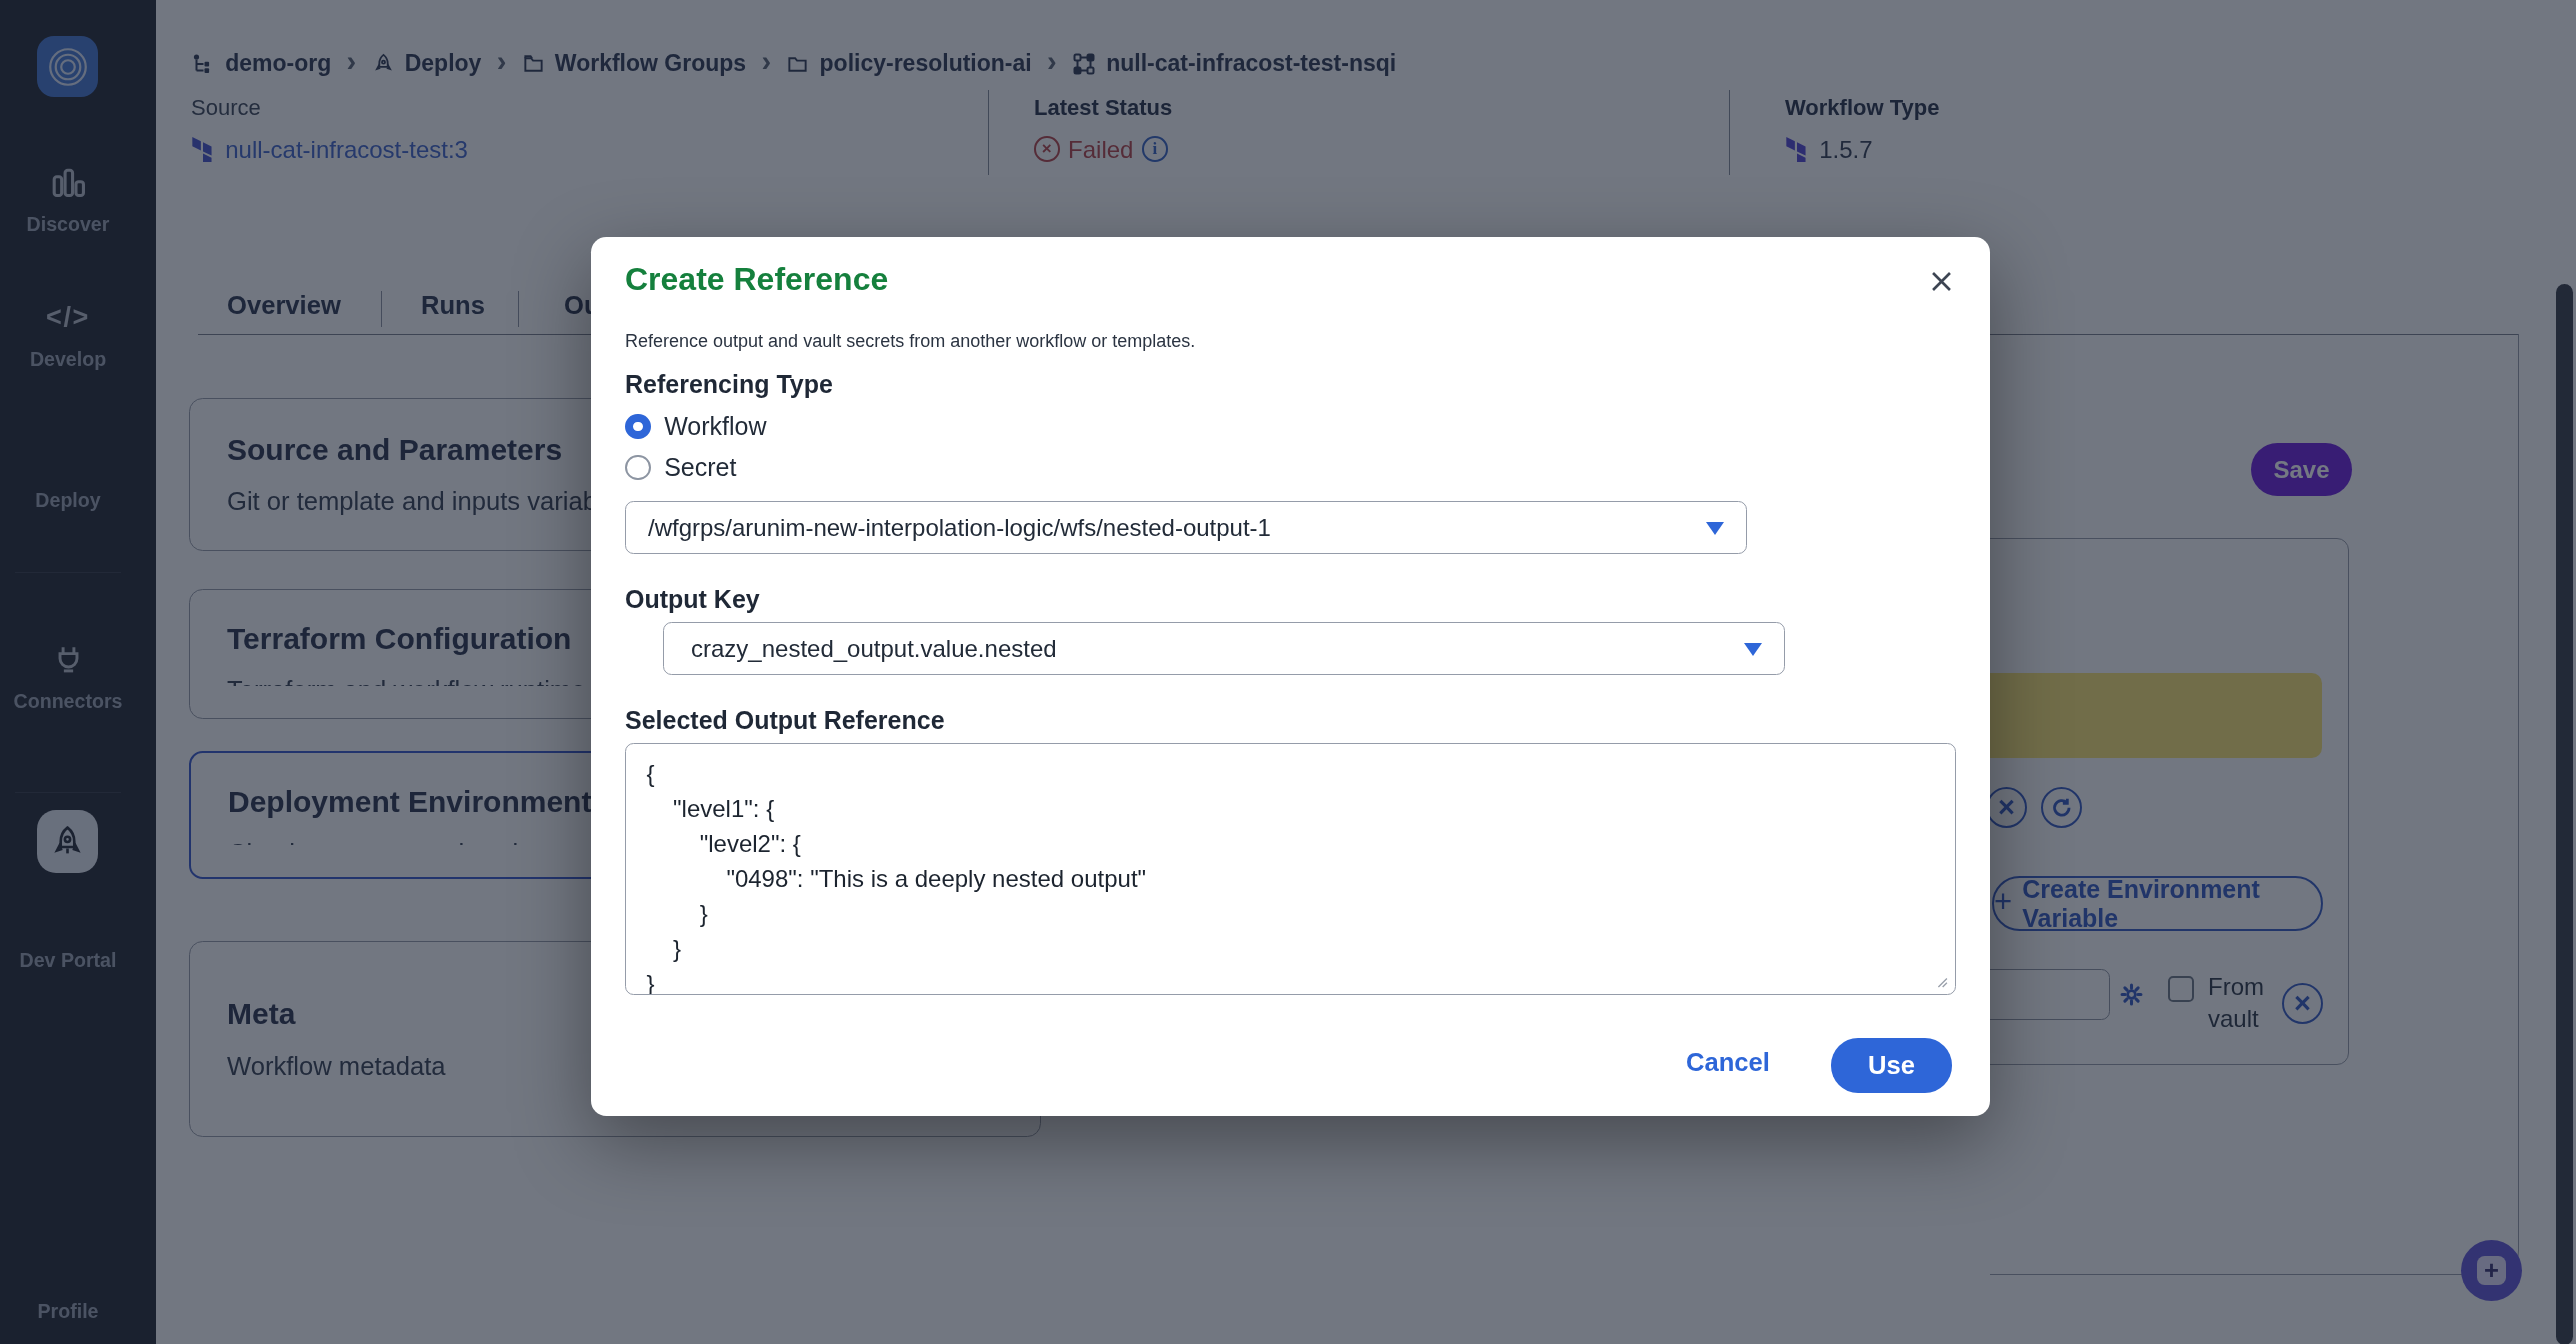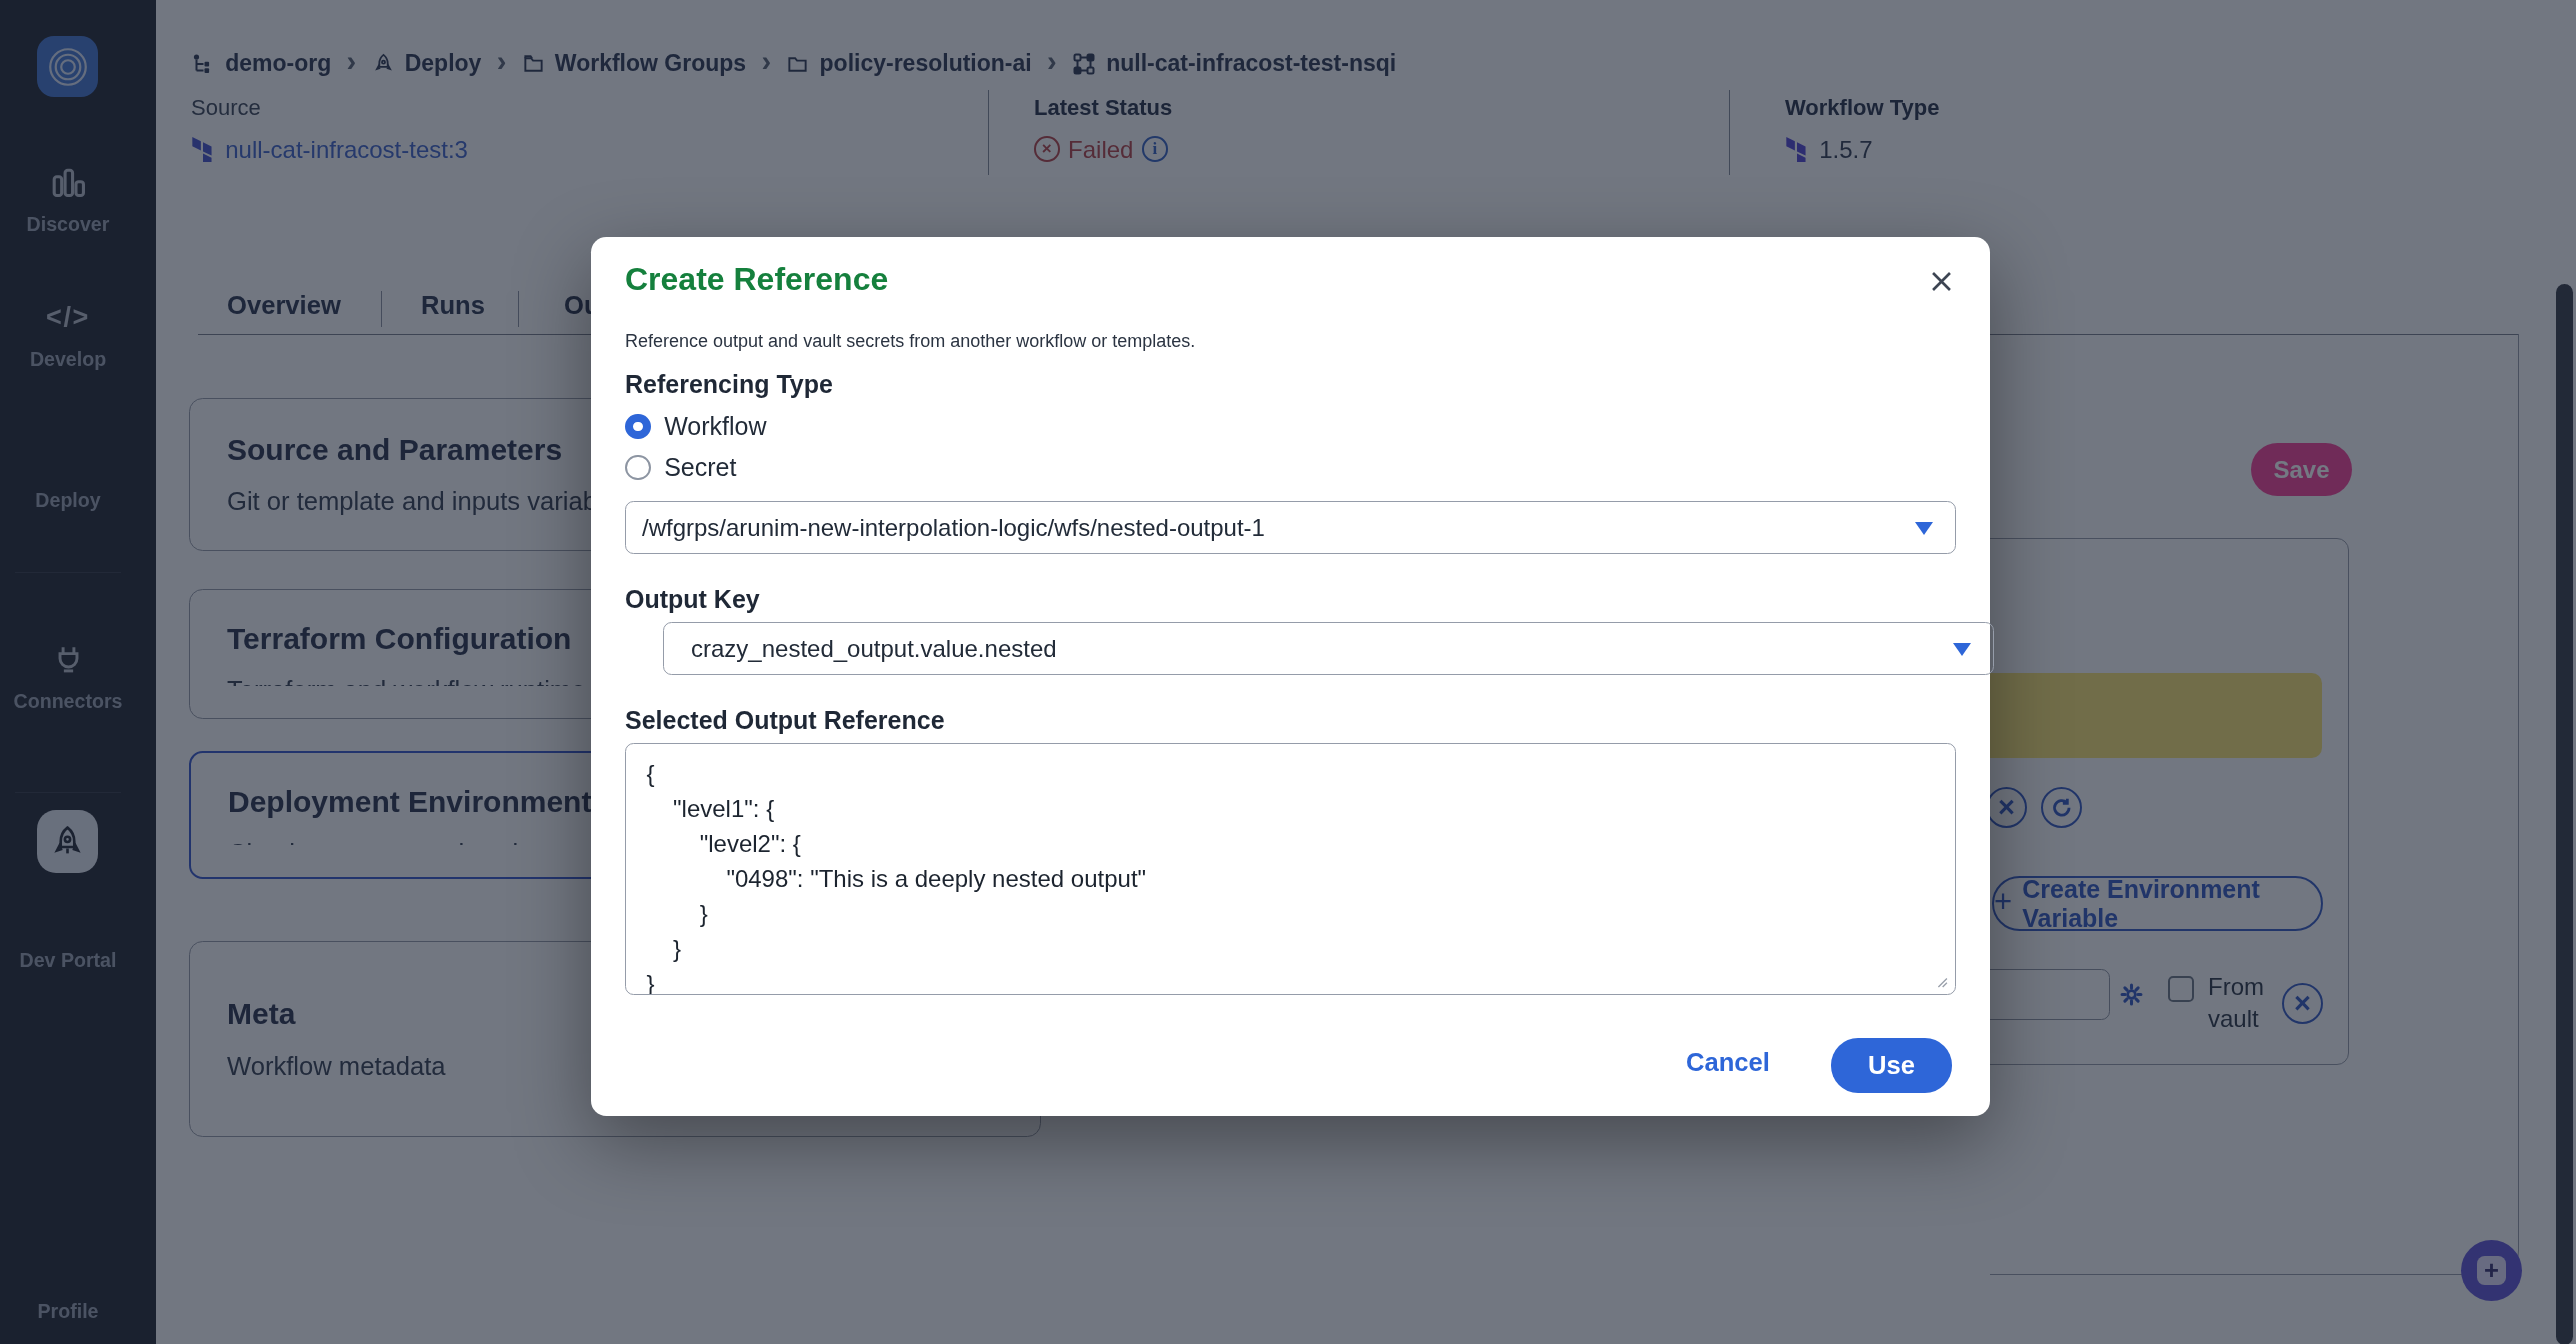--- a/index.html
+++ b/index.html
@@ -40,21 +40,21 @@
   #tab-underline { left:198px; top:334px; width:2321px; height:0; border-top:1.3px solid #79808e; }
 
   
   .card { left:189px; width:852px; border:1.3px solid #959ca9; border-radius:13.6px;
           padding:32px 37px; display:flex; flex-direction:column; justify-content:center; gap:20.4px; }
   .card.selected { border:2.1px solid #3d5cc8; }
   .card-title { font-size:30px; font-weight:700; color:#323d55; }
   .card-sub { font-size:25.6px; color:#3c4759; white-space:nowrap; overflow:hidden; }
 
   
-  #save-btn { left:2251px; top:443px; width:101px; height:53px; border-radius:26.4px; background:#ec4899;
+  #save-btn { left:2251px; top:443px; width:101px; height:53px; border-radius:26.4px; background:#6d28d9;
               display:flex; align-items:center; justify-content:center;
               color:#f5f7fa; font-size:24px; font-weight:700; }
   #env-panel { left:886px; top:538px; width:1463px; height:527px; border:1.3px solid #959ca9; border-radius:12px; }
   #yellow-row { left:886px; top:673px; width:1436px; height:85px; border-radius:10.2px; background:#efdc78; }
   .circle-btn { width:41px; height:41px; border-radius:50%; border:2.6px solid #3a5fc0; color:#3a5fc0;
                 display:flex; align-items:center; justify-content:center; }
   .circle-glyph { font-size:29px; font-weight:700; line-height:1; }
   #create-var-btn { left:1992px; top:876px; width:331px; height:55px; border-radius:29px;
                     border:2.6px solid #3a5fc0; color:#3a5fc0; display:flex; align-items:center;
                     justify-content:center; gap:10.2px; font-weight:700; }
@@ -80,22 +80,22 @@
            box-shadow:0 25.6px 77px rgba(0,0,0,0.38); z-index:50; }
   #modal-title { left:34px; top:24px; font-size:32px; font-weight:700; color:#15803d; }
   #modal-close { right:32px; top:27px; width:34px; height:34px; display:flex; align-items:center;
                  justify-content:center; color:#3d4553; }
   #modal-sub { left:34px; top:94px; font-size:18px; color:#2b3442; }
   .field-label { left:34px; font-size:25px; font-weight:700; color:#1f2836; }
   .radio-row { left:34px; display:flex; align-items:center; gap:13.6px; font-size:25px; color:#222b38; }
   .radio { width:25.6px; height:25.6px; border-radius:50%; background:#fff; }
   .radio.on  { border:8px solid #2e66d8; }
   .radio.off { border:2.6px solid #8d95a2; }
-  .dropdown { left:34px; width:1331px; height:53px; border:1.7px solid #959ca9; border-radius:8.5px;
-              display:flex; align-items:center; font-size:24px; color:#222b38; padding:0 60px 0 16px; }
+  .dropdown { left:34px; width:1122px; height:53px; border:1.7px solid #959ca9; border-radius:8.5px;
+              display:flex; align-items:center; font-size:24px; color:#222b38; padding:0 60px 0 22px; }
   .caret { position:absolute; right:22px; top:20.4px; width:0; height:0;
            border-left:9.4px solid transparent; border-right:9.4px solid transparent;
            border-top:13.6px solid #2e66d8; }
   #sor-box { left:34px; top:506px; width:1331px; height:252px; border:1.7px solid #959ca9; border-radius:8.5px;
              padding:12px 20.4px; font-size:24px; line-height:35px; color:#1c242f; white-space:pre; overflow:hidden; }
   #resize-grip { right:5.1px; bottom:5.1px; color:#9aa0ab; }
   #cancel-btn { left:1095px; top:811px; font-size:25.6px; font-weight:700; color:#2e66d8; }
   #use-btn { left:1240px; top:801px; width:121px; height:55px; border-radius:27px; background:#2e66d8;
              display:flex; align-items:center; justify-content:center;
              color:#ffffff; font-size:25.6px; font-weight:700; }

